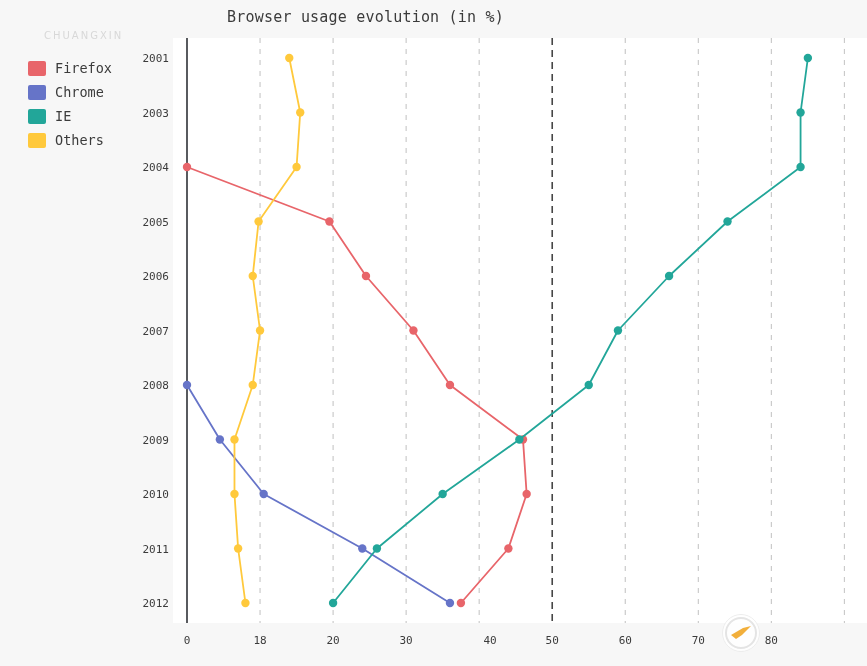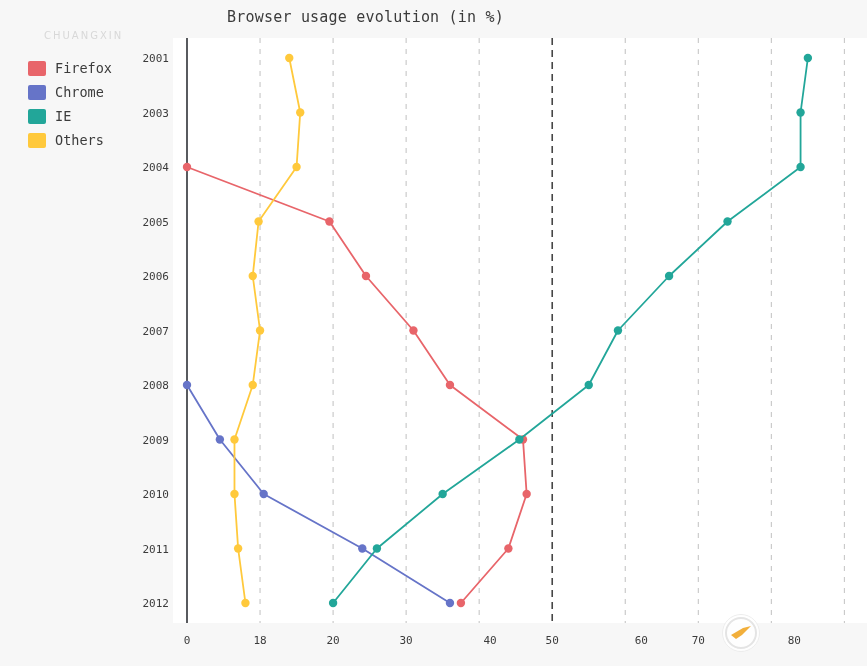--- a/index.html
+++ b/index.html
@@ -238,23 +238,23 @@
       </svg>
   </div>
 
   <div id="x-axis-labels">
       <div class="x-tick" style="left: 14px;">0</div>
       <div class="x-tick" style="left: 87.0435px;">18</div>
       <div class="x-tick" style="left: 160.087px;">20</div>
       <div class="x-tick" style="left: 233.13px;">30</div>
       <div class="x-tick" style="left: 317px;">40</div>
       <div class="x-tick" style="left: 379.217px;">50</div>
-      <div class="x-tick" style="left: 452.261px; margin-left: 16px;">60</div>
+      <div class="x-tick" style="left: 452.261px;">60</div>
       <div class="x-tick" style="left: 525.304px;">70</div>
-      <div class="x-tick" style="left: 598.348px; margin-left: 23px;">80</div>
+      <div class="x-tick" style="left: 598.348px;">80</div>
       <div class="x-tick" style="left: 671.391px; margin-top: 40px;">90</div>
     </div>
 
   <div id="watermark">
     <div id="watermark-mark">
       <svg width="36" height="36" viewBox="0 0 36 36">
         <circle cx="18" cy="18" r="15" fill="none" stroke="#e3e3e3" stroke-width="2"></circle>
         <path d="M8 20 L20 13 L28 11 L19 20 L13 24 Z" fill="#f2a92c"></path>
       </svg>
     </div>

